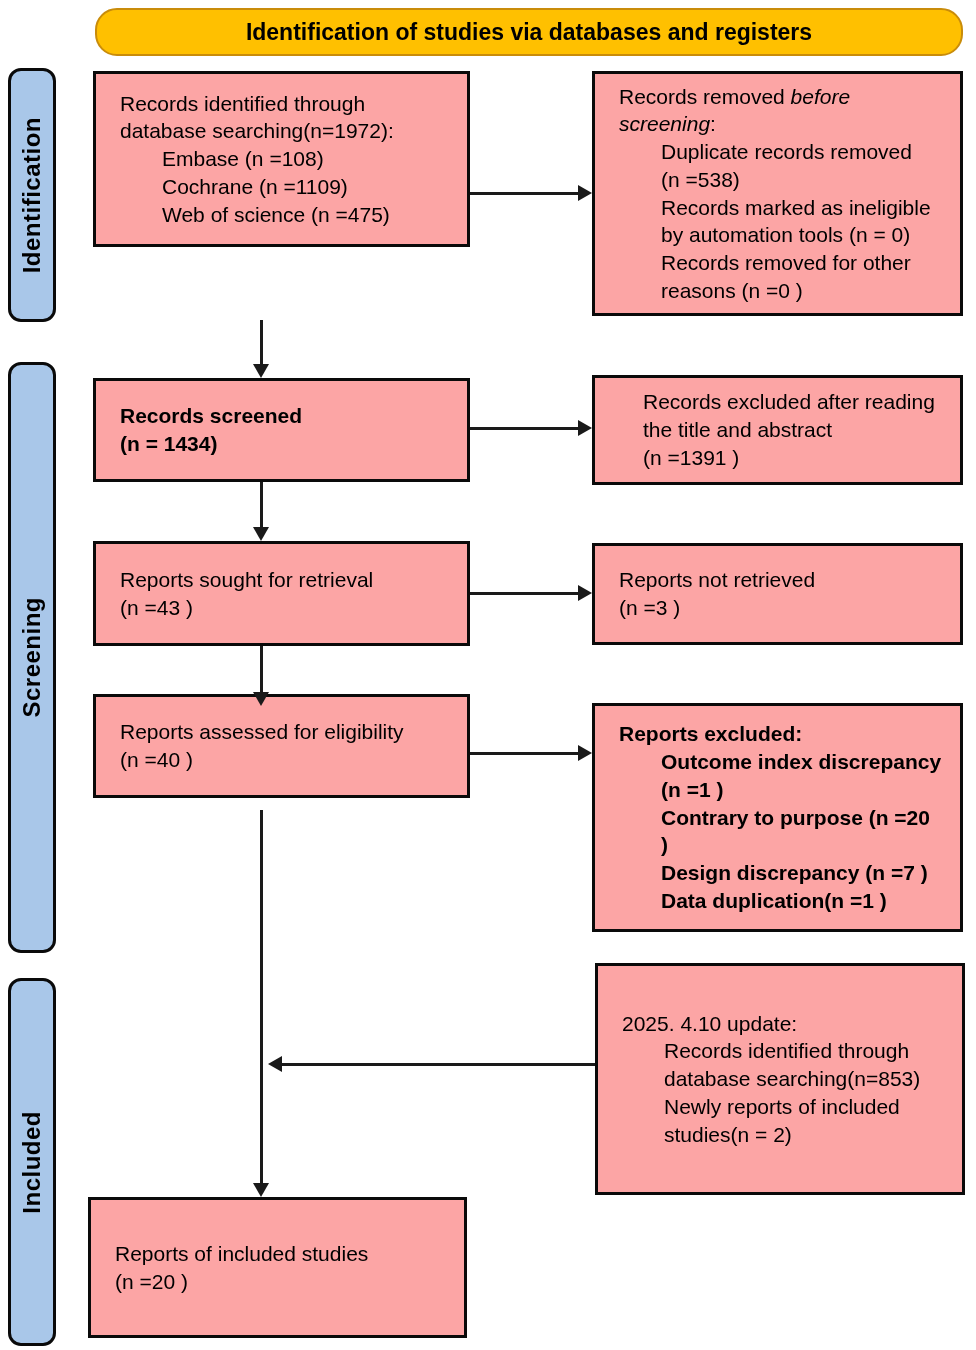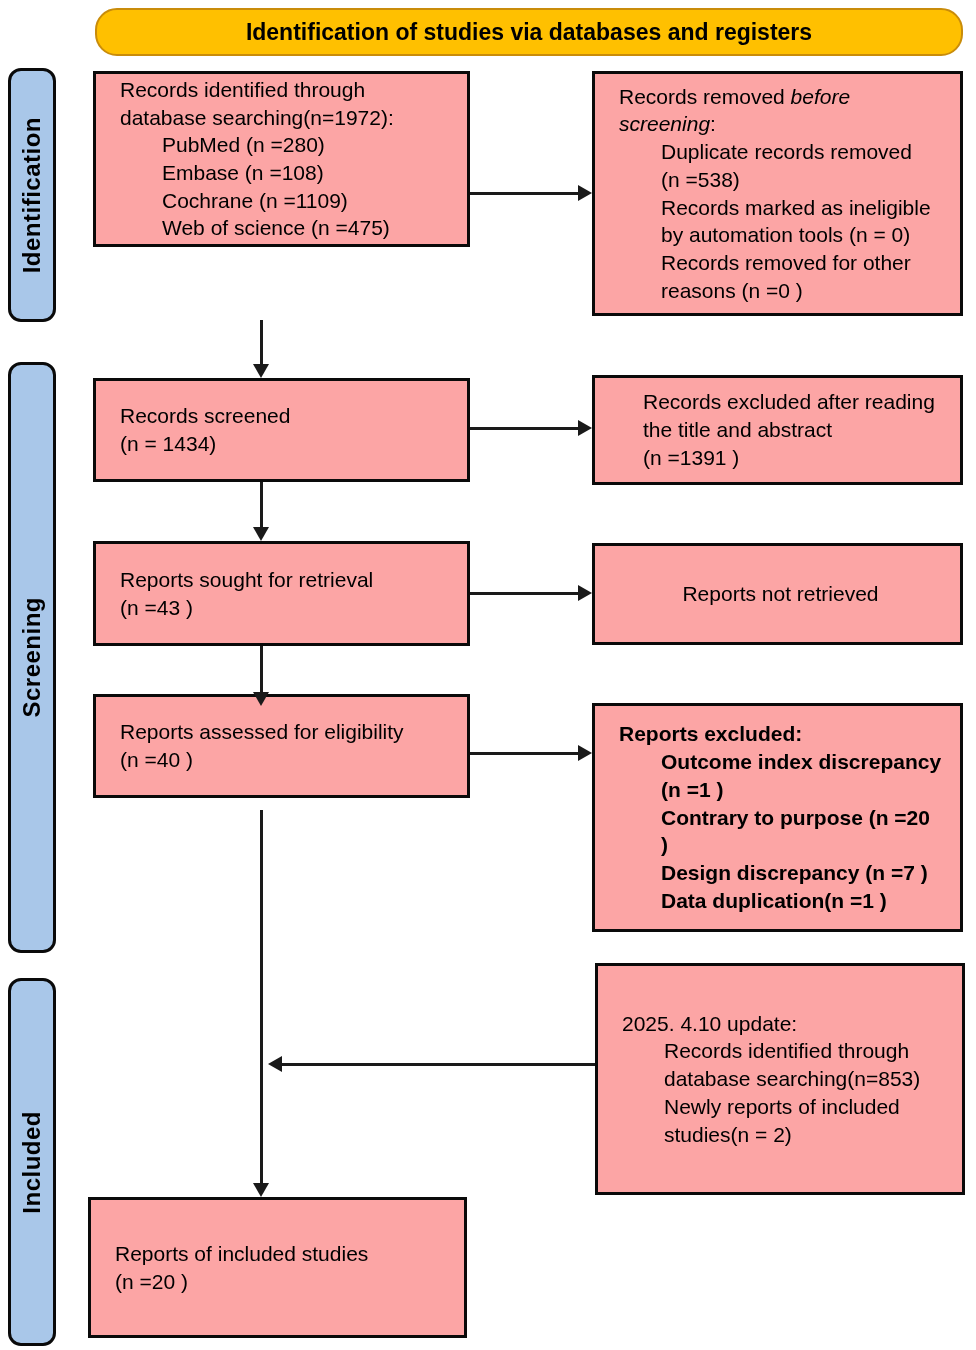--- a/index.html
+++ b/index.html
@@ -47,24 +47,24 @@
     box-sizing:border-box;
     display:flex;flex-direction:column;justify-content:center;
     padding:10px 18px 10px 24px;
     font-size:21px;line-height:1.32;
   }
   .fbox .line{white-space:normal;}
   .fbox .line.indent{padding-left:42px;}
   .fbox .it{font-style:italic;}
   #box-identified{left:93px;top:71px;width:377px;height:176px;}
   #box-removed{left:592px;top:71px;width:371px;height:245px;}
-  #box-screened{left:93px;top:378px;width:377px;height:104px;}
+  #box-screened{left:93px;top:378px;width:377px;height:104px;font-weight:bold;}
   #box-excluded-title{left:592px;top:375px;width:371px;height:110px;padding-left:48px;}
   #box-sought{left:93px;top:541px;width:377px;height:105px;}
-  #box-not-retrieved{left:592px;top:543px;width:371px;height:102px;align-items:center;}
+  #box-not-retrieved{left:592px;top:543px;width:371px;height:102px;}
   #box-assessed{left:93px;top:694px;width:377px;height:104px;}
   #box-excluded-reasons{left:592px;top:703px;width:371px;height:229px;font-weight:bold;}
   #box-update{left:595px;top:963px;width:370px;height:232px;}
   #box-included{left:88px;top:1197px;width:379px;height:141px;}
   
   .vline{position:absolute;width:3px;background:var(--line,#1a1a1a);}
   .hline{position:absolute;height:3px;background:var(--line,#1a1a1a);}
   .head{position:absolute;width:0;height:0;}
   .head.down{border-left:8px solid transparent;border-right:8px solid transparent;border-top:14px solid var(--line,#1a1a1a);}
   .head.right{border-top:8px solid transparent;border-bottom:8px solid transparent;border-left:14px solid var(--line,#1a1a1a);}
@@ -84,21 +84,20 @@
   </div>
   <div class="stage" id="stage-screening">
     <span class="vtext">Screening</span>
   </div>
   <div class="stage" id="stage-included">
     <span class="vtext">Included</span>
   </div>
 
   <div class="fbox" id="box-identified">
       <div class="line"><span>Records identified through database searching(n=1972):</span></div>
-      <div class="line indent"><span>PubMed (n =280)</span></div>
       <div class="line indent"><span>Embase (n =108)</span></div>
       <div class="line indent"><span>Cochrane (n =1109)</span></div>
       <div class="line indent"><span>Web of science (n =475)</span></div>
     </div>
   <div class="fbox" id="box-removed">
       <div class="line"><span>Records removed </span><span class="it">before screening</span><span>:</span></div>
       <div class="line indent"><span>Duplicate records removed</span></div>
       <div class="line indent"><span>(n =538)</span></div>
       <div class="line indent"><span>Records marked as ineligible by automation tools (n = 0)</span></div>
       <div class="line indent"><span>Records removed for other reasons (n =0 )</span></div>
@@ -110,20 +109,21 @@
   <div class="fbox" id="box-excluded-title">
       <div class="line"><span>Records excluded after reading the title and abstract</span></div>
       <div class="line"><span>(n =1391 )</span></div>
     </div>
   <div class="fbox" id="box-sought">
       <div class="line"><span>Reports sought for retrieval</span></div>
       <div class="line"><span>(n =43 )</span></div>
     </div>
   <div class="fbox" id="box-not-retrieved">
       <div class="line"><span>Reports not retrieved</span></div>
+      <div class="line"><span>(n =3 )</span></div>
     </div>
   <div class="fbox" id="box-assessed">
       <div class="line"><span>Reports assessed for eligibility</span></div>
       <div class="line"><span>(n =40 )</span></div>
     </div>
   <div class="fbox" id="box-excluded-reasons">
       <div class="line"><span>Reports excluded:</span></div>
       <div class="line indent"><span>Outcome index discrepancy</span></div>
       <div class="line indent"><span>(n =1 )</span></div>
       <div class="line indent"><span>Contrary to purpose (n =20 )</span></div>

